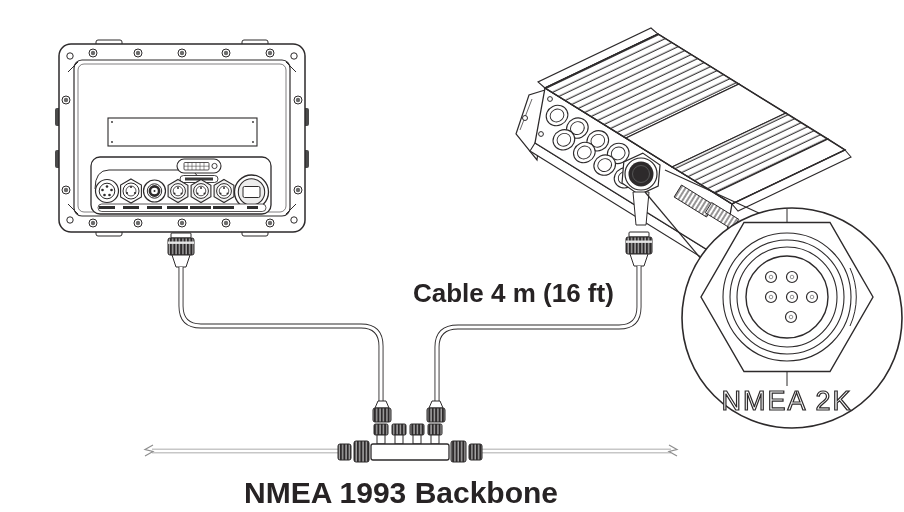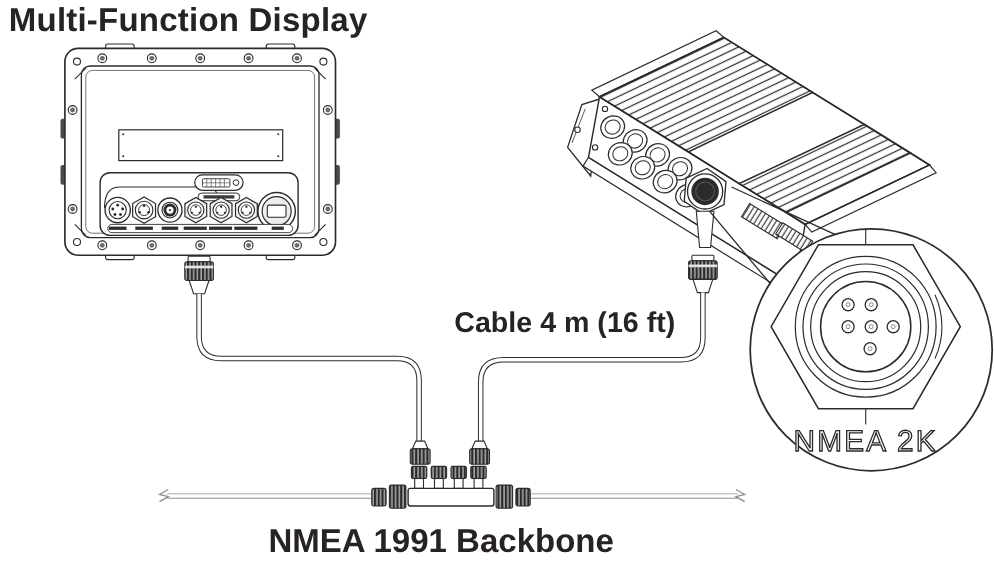--- a/index.html
+++ b/index.html
@@ -330,17 +330,16 @@
           <circle cx="792" cy="297" r="1.8" fill="none" stroke="#777" stroke-width="0.8"></circle>
       <circle cx="812" cy="297" r="5.5" class="s" stroke-width="1.2"></circle>
           <circle cx="812" cy="297" r="1.8" fill="none" stroke="#777" stroke-width="0.8"></circle>
       <circle cx="791" cy="317" r="5.5" class="s" stroke-width="1.2"></circle>
           <circle cx="791" cy="317" r="1.8" fill="none" stroke="#777" stroke-width="0.8"></circle>
     </g>
     <text x="787" y="410" text-anchor="middle" font-family="Liberation Sans, sans-serif" font-size="27" fill="#ffffff" stroke="#2d2a2b" stroke-width="1.2" letter-spacing="2">NMEA 2K</text>
   </g>
 </svg>
 
-<div class="lbl title">Multi-Function Display</div>
 <div class="lbl cable">Cable 4 m (16 ft)</div>
-<div class="lbl backbone">NMEA 1991 Backbone</div>
+<div class="lbl backbone">NMEA 1993 Backbone</div>
 
 </div>
 
 </body></html>

